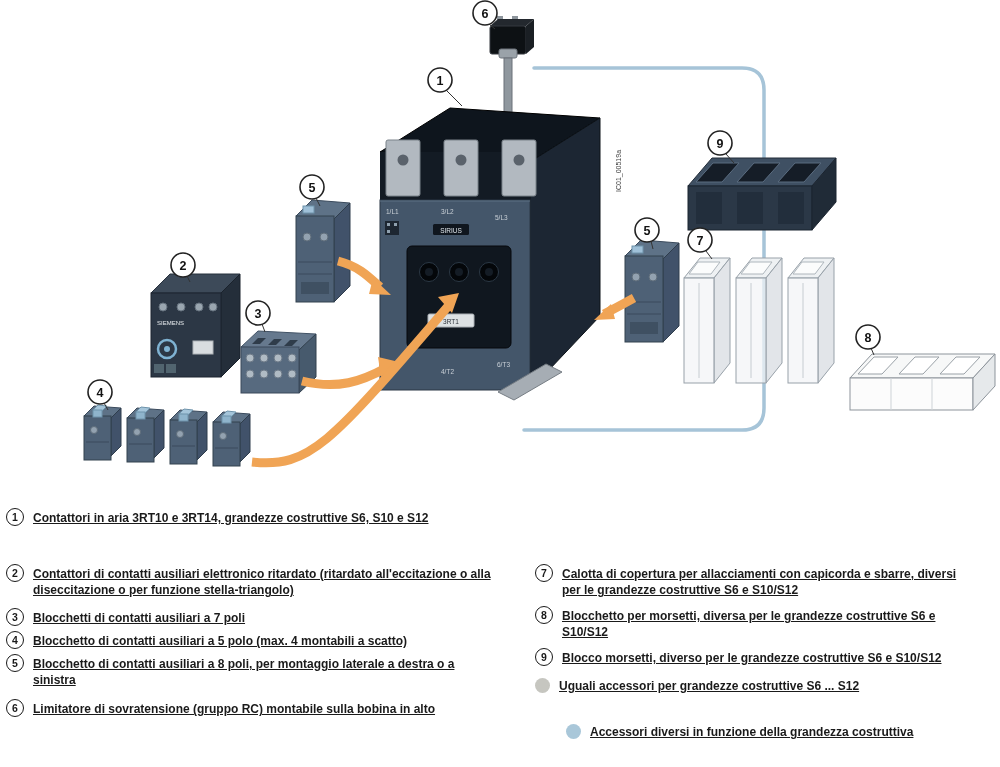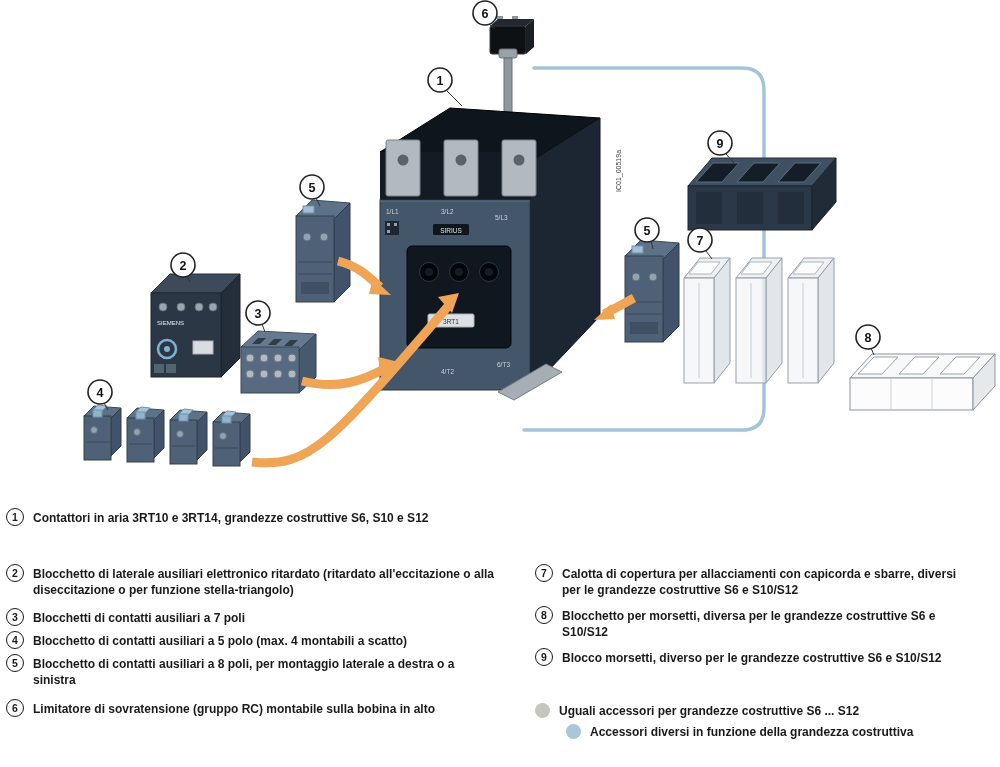--- a/index.html
+++ b/index.html
@@ -5,21 +5,21 @@
   html,body{margin:0;padding:0;background:#ffffff;}
   #page{position:relative;width:1000px;height:767px;background:#ffffff;overflow:hidden;
         font-family:"Liberation Sans",sans-serif;}
   svg{font-family:"Liberation Sans",sans-serif;}
   .legend-item{position:absolute;display:flex;gap:9px;align-items:flex-start;
         font:600 12px/1.35 "Liberation Sans",sans-serif;color:#1a1a1a;}
   .num{flex:0 0 auto;width:18px;height:18px;box-sizing:border-box;border:1.5px solid #1a1a1a;
         border-radius:50%;display:flex;align-items:center;justify-content:center;
         font-size:10.5px;font-weight:600;margin-top:-2px;background:#fff;}
   .dot{flex:0 0 auto;width:15px;height:15px;border-radius:50%;margin-top:0px;}
-  .txt{display:block;}
+  .txt{display:block;text-decoration:underline;}
 </style>
 </head>
 <body>
 
 <div id="page">
 
   <svg width="1000" height="507" viewBox="0 0 1000 507">
     <defs>
 
       <g id="aux5">
@@ -255,21 +255,21 @@
   
   <div>
 
     <div class="legend-item" style="left:6px;top:510px;">
       <span class="num">1</span>
       <span class="txt" style="width:475px">Contattori in aria 3RT10 e 3RT14, grandezze costruttive S6, S10 e S12</span>
     </div>
 
     <div class="legend-item" style="left:6px;top:566px;">
       <span class="num">2</span>
-      <span class="txt" style="width:475px">Blocchetto di laterale ausiliari elettronico ritardato (ritardato all'eccitazione o alla diseccitazione o per funzione stella-triangolo)</span>
+      <span class="txt" style="width:475px">Contattori di contatti ausiliari elettronico ritardato (ritardato all'eccitazione o alla diseccitazione o per funzione stella-triangolo)</span>
     </div>
 
     <div class="legend-item" style="left:6px;top:610px;">
       <span class="num">3</span>
       <span class="txt" style="width:475px">Blocchetti di contatti ausiliari a 7 poli</span>
     </div>
 
     <div class="legend-item" style="left:6px;top:633px;">
       <span class="num">4</span>
       <span class="txt" style="width:475px">Blocchetto di contatti ausiliari a 5 polo (max. 4 montabili a scatto)</span>
@@ -293,21 +293,21 @@
     <div class="legend-item" style="left:535px;top:608px;">
       <span class="num">8</span>
       <span class="txt" style="width:400px">Blocchetto per morsetti, diversa per le grandezze costruttive S6 e S10/S12</span>
     </div>
 
     <div class="legend-item" style="left:535px;top:650px;">
       <span class="num">9</span>
       <span class="txt" style="width:420px">Blocco morsetti, diverso per le grandezze costruttive S6 e S10/S12</span>
     </div>
 
-    <div class="legend-item" style="left:535px;top:703px;">
+    <div class="legend-item" style="left:535px;top:678px;">
       <span class="dot" style="background: rgb(198, 198, 192);"></span>
       <span class="txt" style="width:420px">Uguali accessori per grandezze costruttive S6 ... S12</span>
     </div>
 
     <div class="legend-item" style="left:566px;top:724px;">
       <span class="dot" style="background: rgb(169, 199, 217);"></span>
       <span class="txt" style="width:420px">Accessori diversi in funzione della grandezza costruttiva</span>
     </div>
 
   </div>

